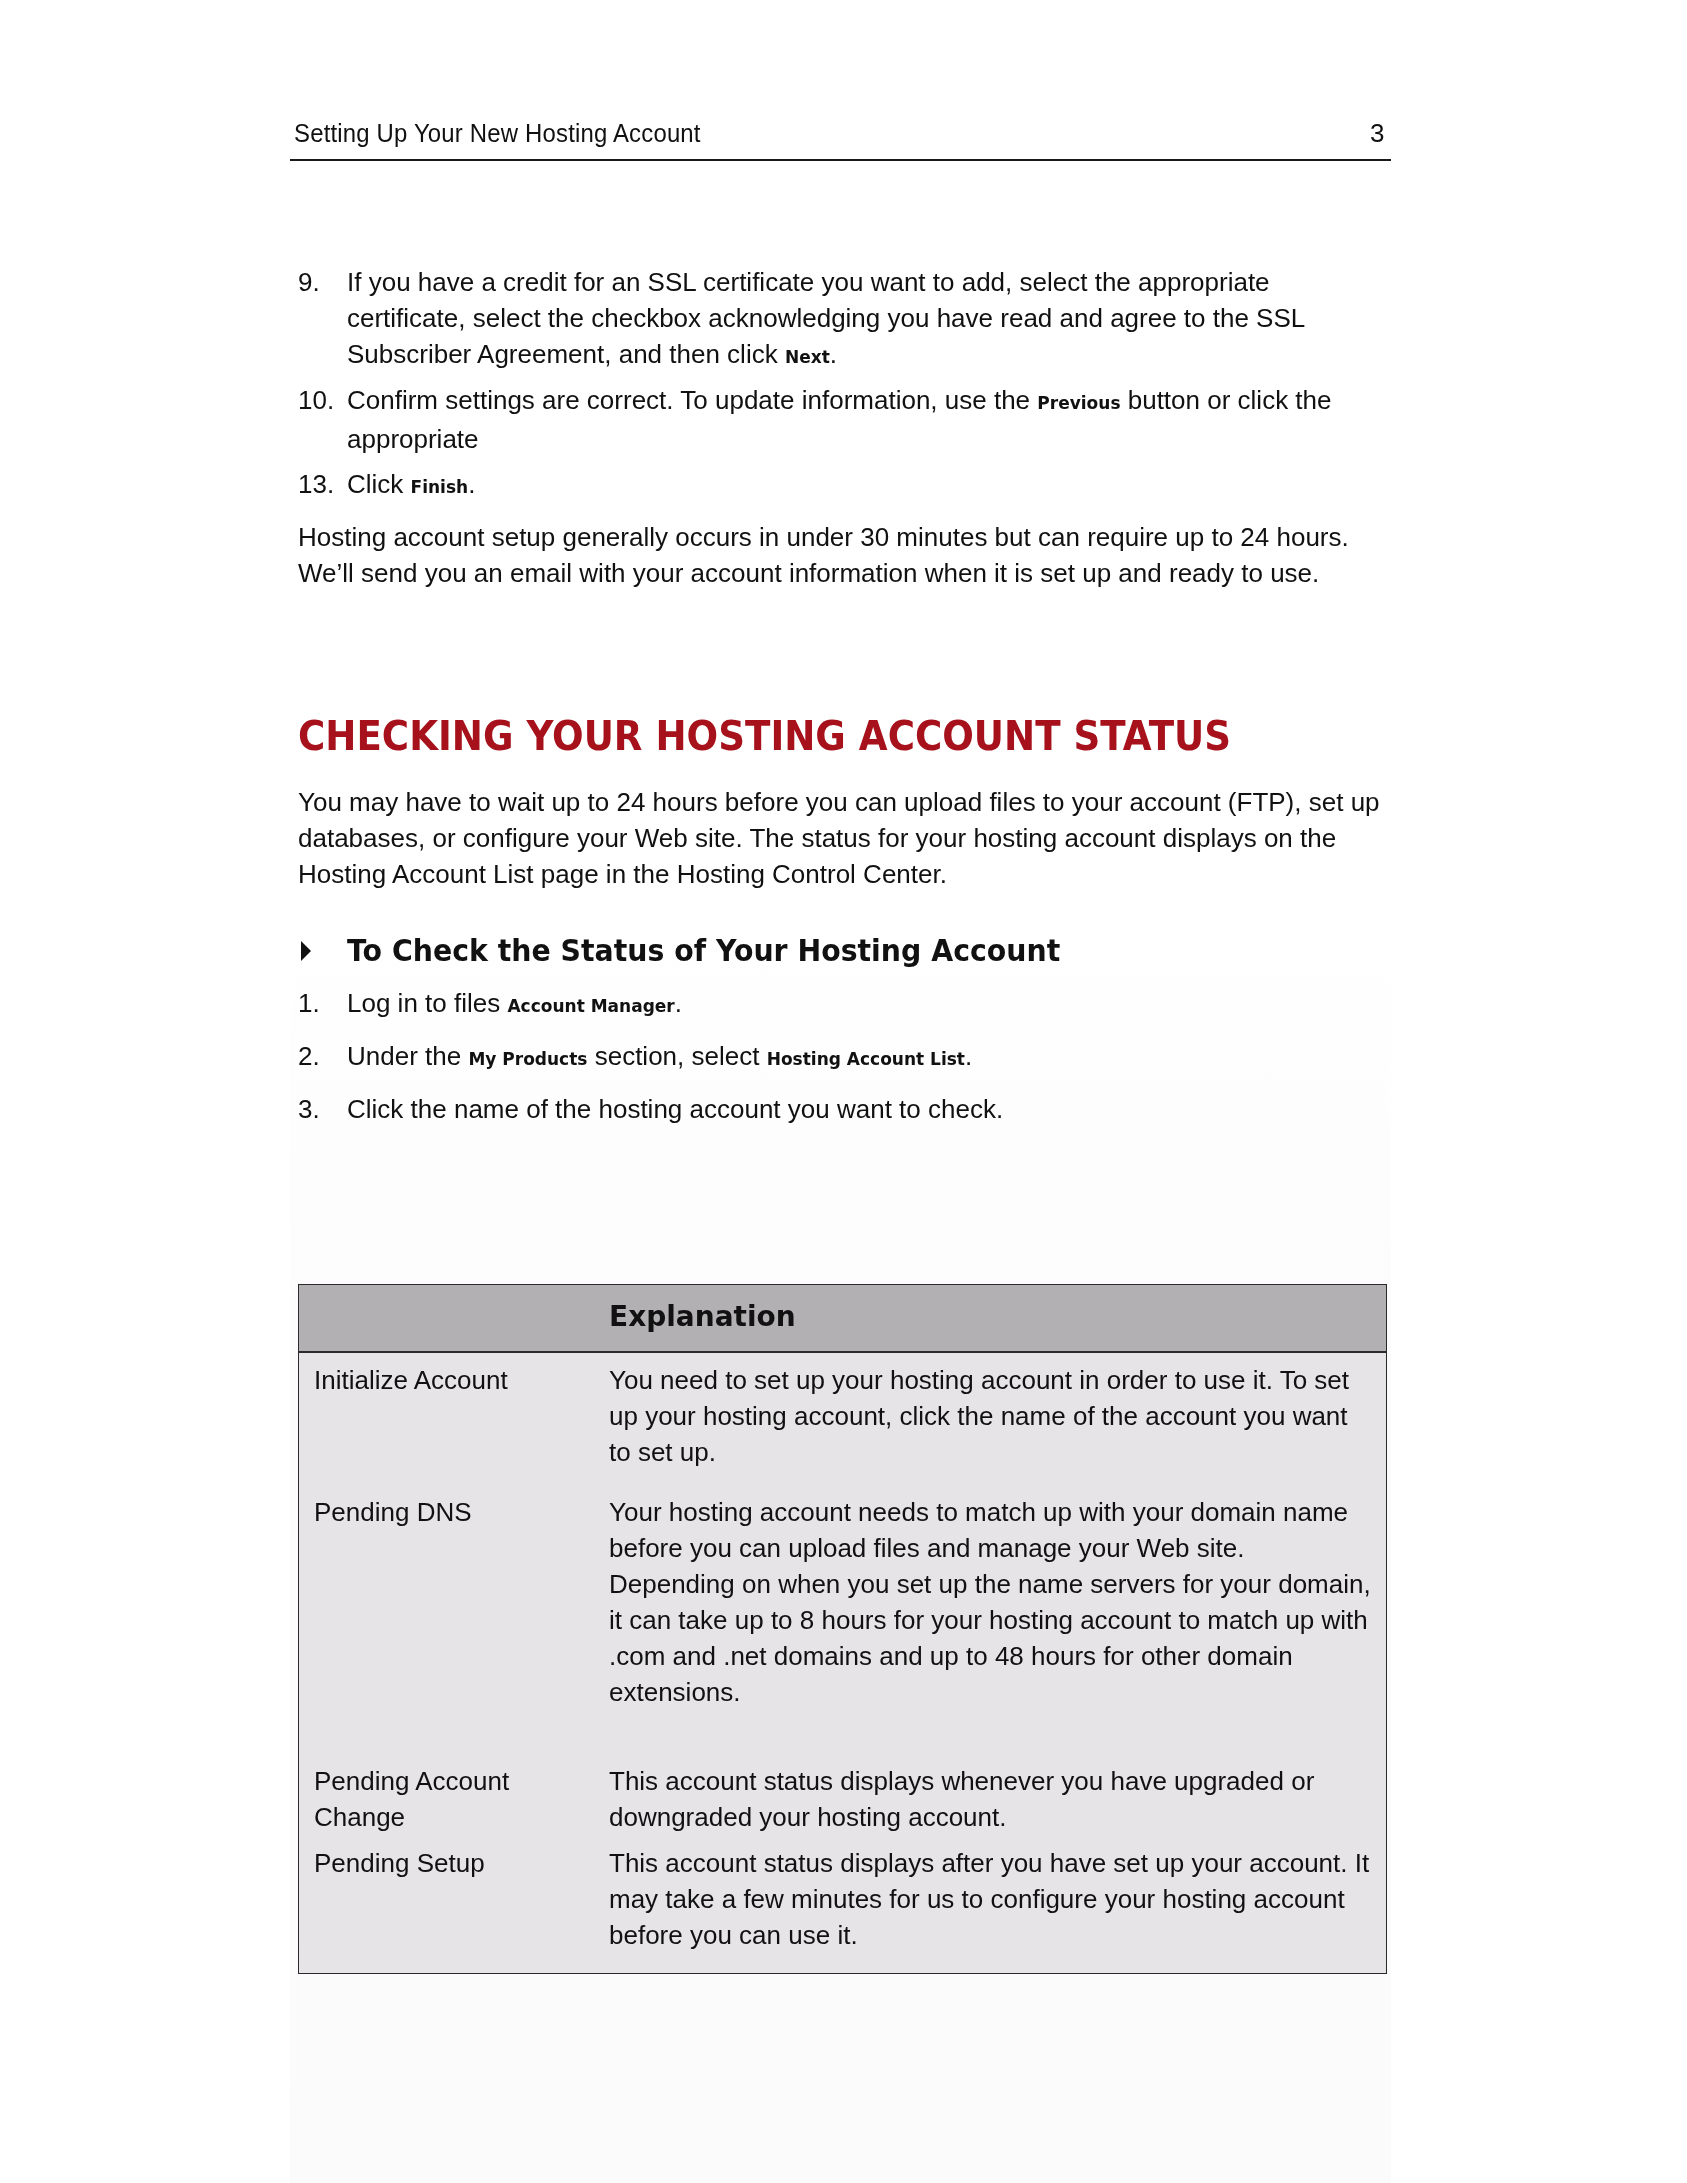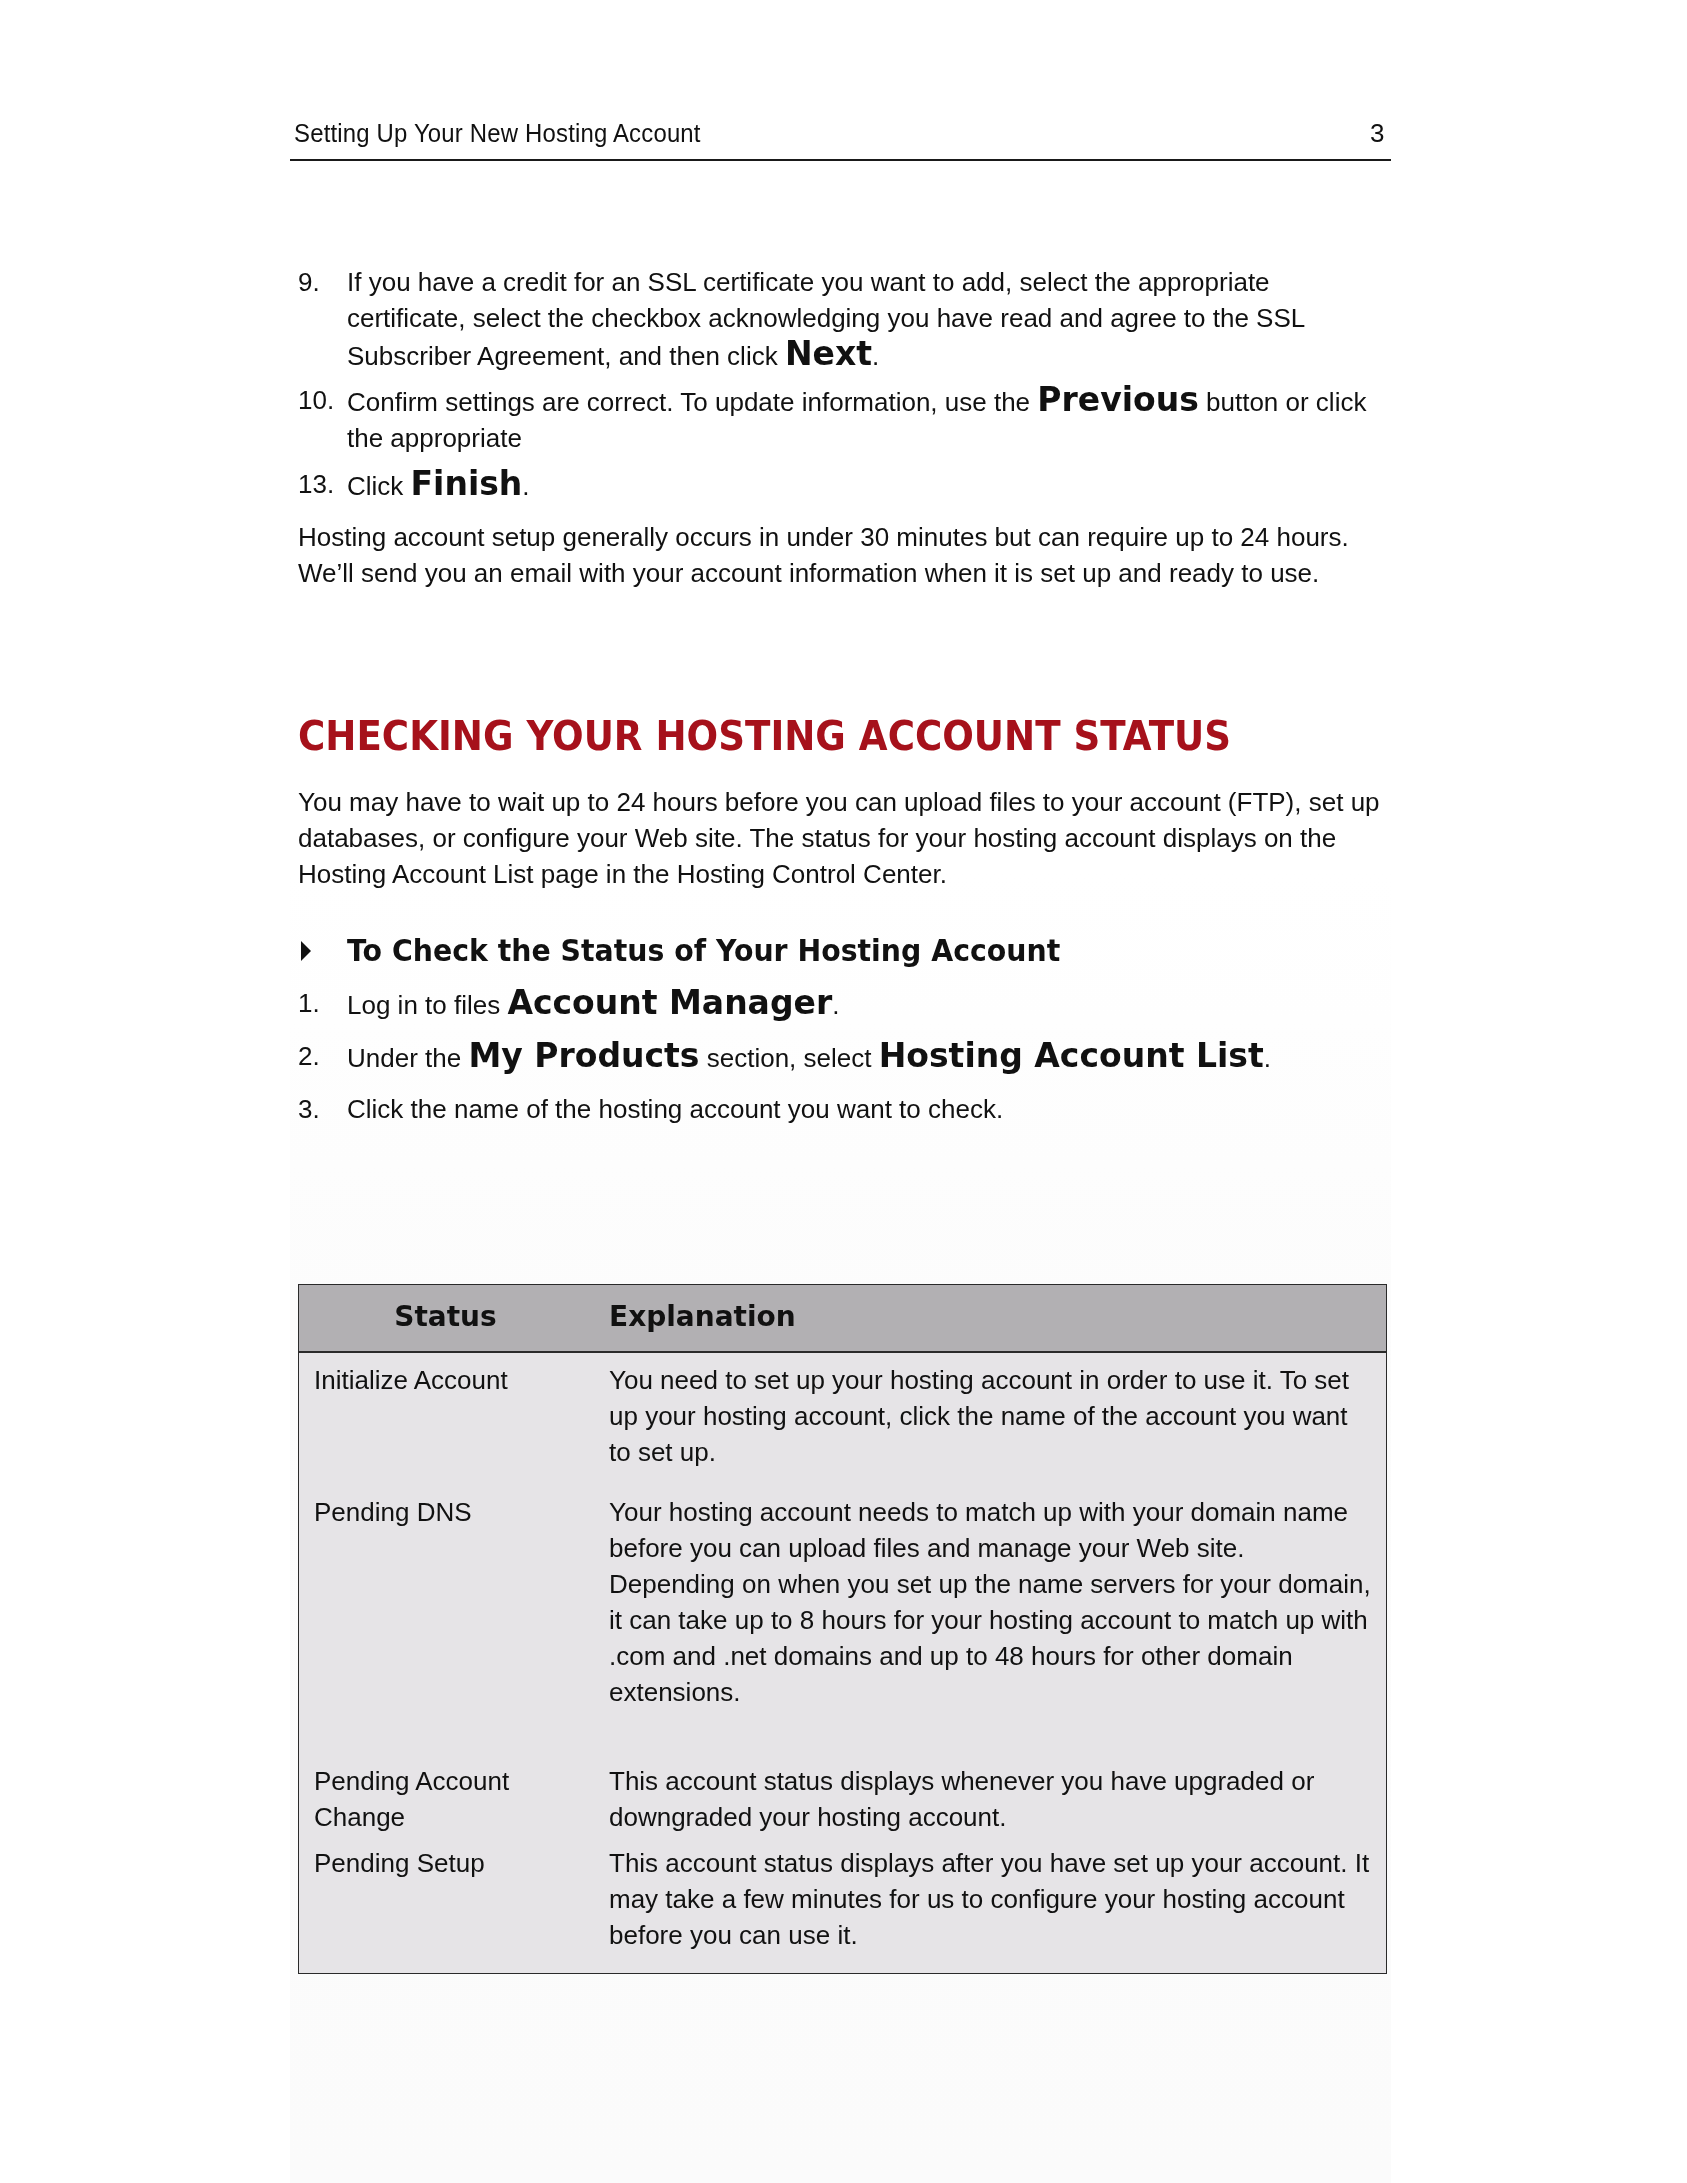--- a/index.html
+++ b/index.html
@@ -35,21 +35,21 @@
       font-size: 26px; line-height: 36px; color: #111;
       font-family: "Liberation Sans", sans-serif;
     }
 
     .body-text {
       font-family: "Liberation Sans", sans-serif;
       font-size: 26px;
       line-height: 36px;
       color: #111;
     }
-    .body-text b { font-family: "DejaVu Sans", sans-serif; font-weight: bold; font-size: 33px; }
+    .body-text b { font-family: "DejaVu Sans", sans-serif; font-weight: bold; font-size: 17px; }
 
     .step {
       position: absolute; left: 298px; width: 1096px;
     }
     .step .num { position: absolute; left: 0; top: 0; }
     .step .txt { position: absolute; left: 49px; top: 0; width: 1046px; }
 
     .para { position: absolute; left: 298px; width: 1088px; }
 
     .section-title {
@@ -149,21 +149,20 @@
   </div>
 
   <div class="step body-text" style="top:1091px; height:36px;">
     <span class="num">3.</span>
     <div class="txt"><span>Click the name of the hosting account you want to check.</span></div>
   </div>
 
 
   <div class="status-table">
     <div class="thead">
-      <span class="th th-status">Status</span>
       <span class="th th-expl">Explanation</span>
     </div>
 
     <div class="row body-text" style="top:77px;">
       <div class="c1">Initialize Account</div>
       <div class="c2">
         <p>You need to set up your hosting account in order to use it. To set up your hosting account, click the name of the account you want to set up.</p>
       </div>
     </div>
 

